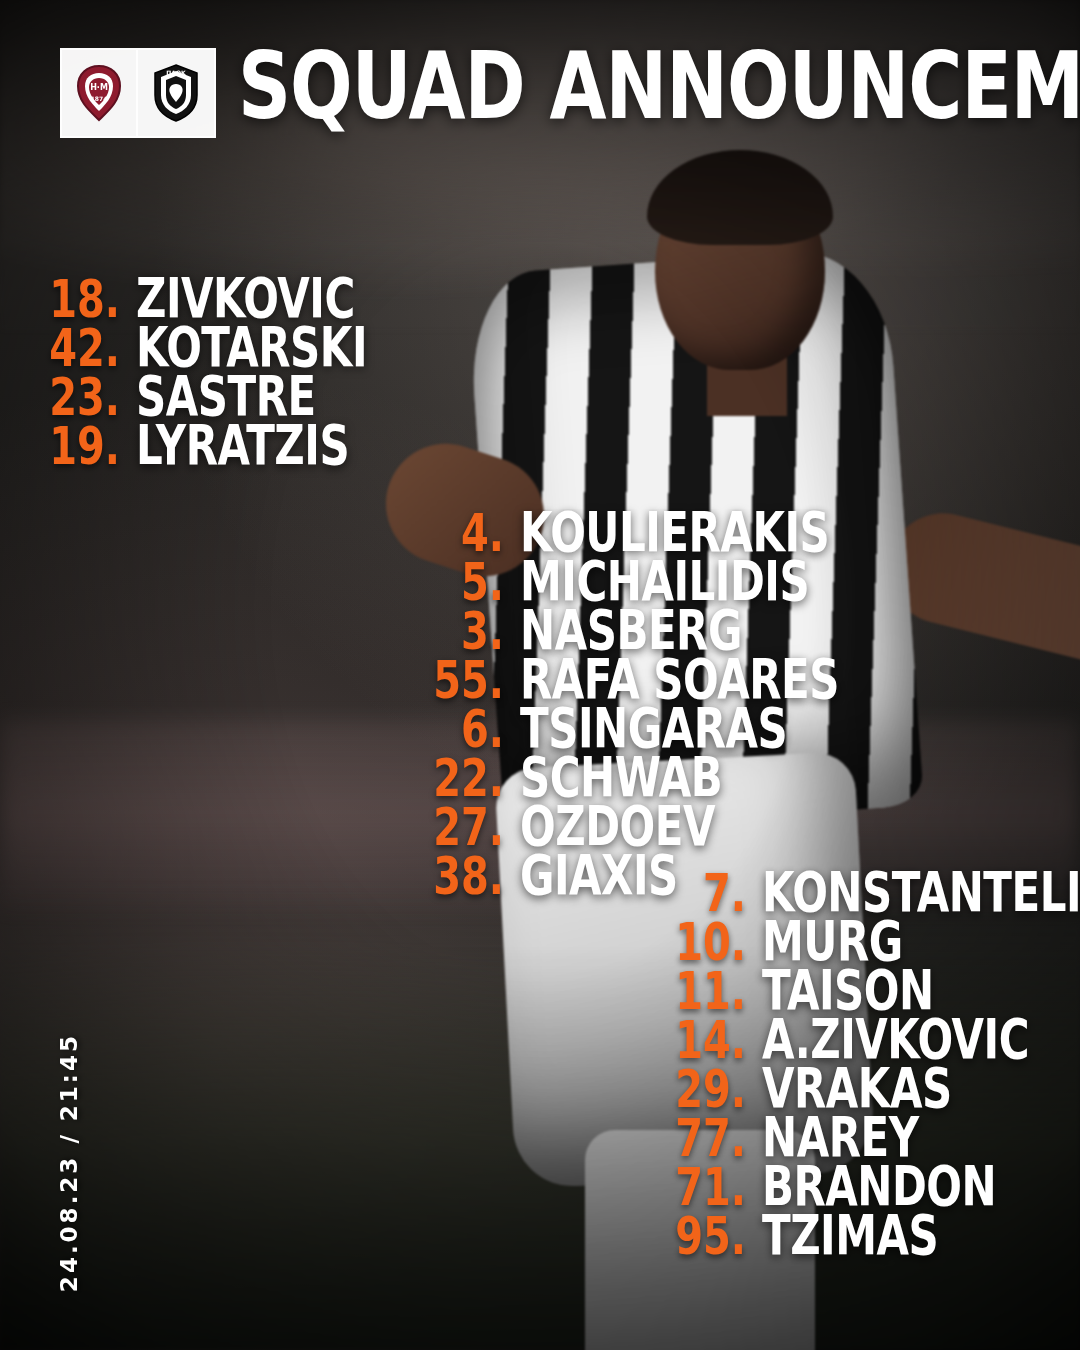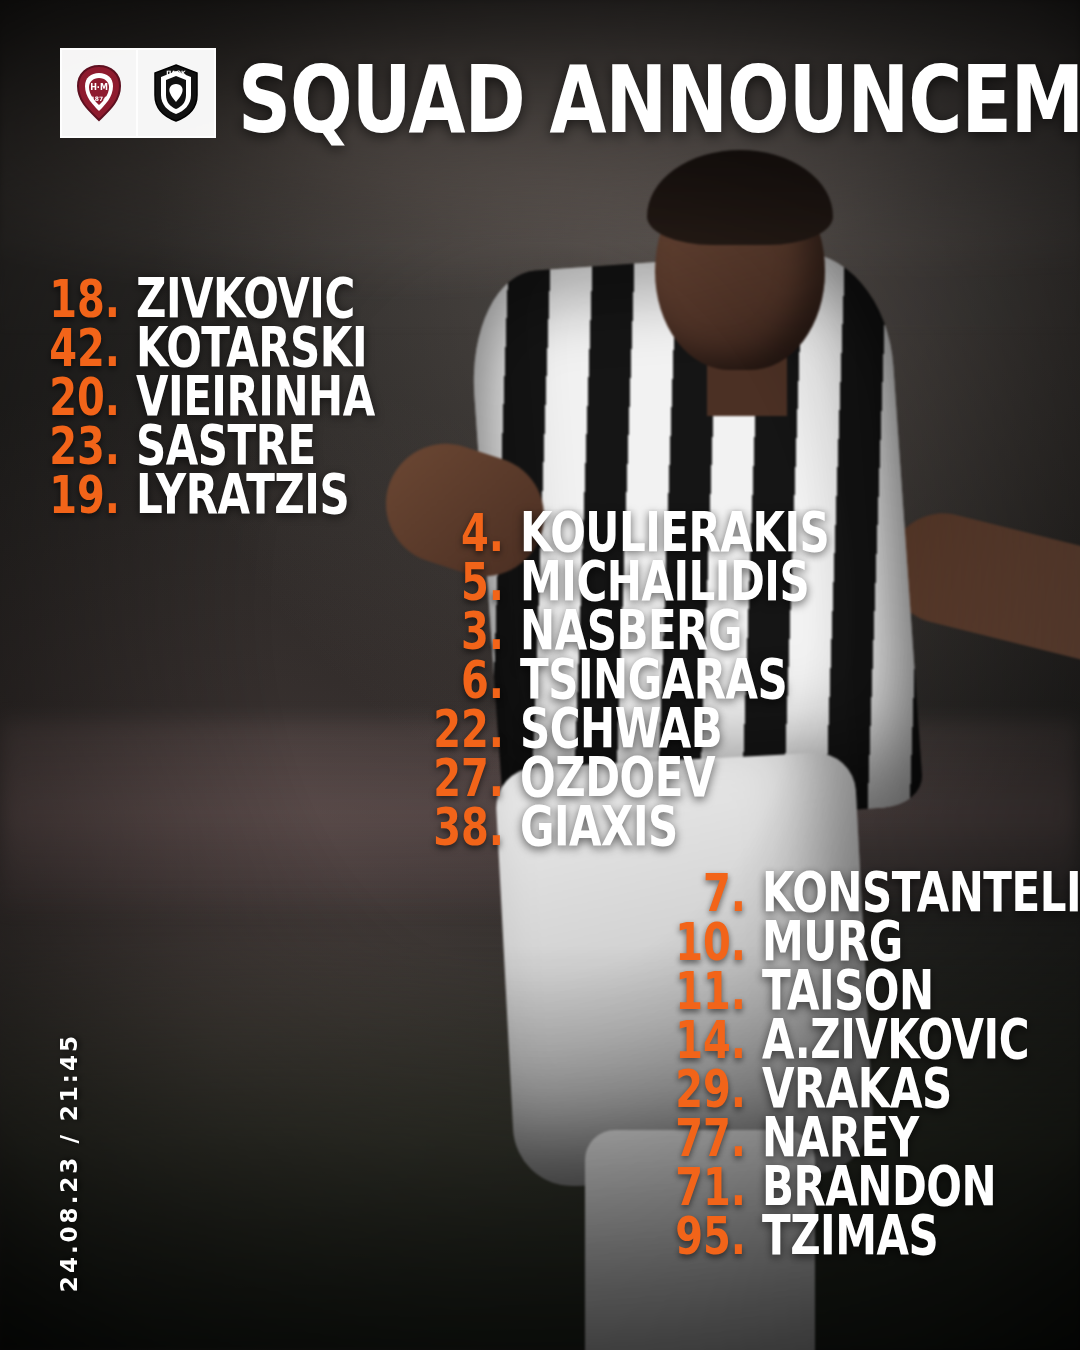--- a/index.html
+++ b/index.html
@@ -100,21 +100,21 @@
   .p-leg {
     position:absolute; left:330px; top:1010px; width:230px; height:250px;
     background:linear-gradient(175deg,#e2e2e2,#b4b4b4);
     border-radius:30px 30px 10px 10px;
   }
   .p-blur { position:absolute; inset:0; filter:blur(1.2px); }
 
   
   .header {
     position:absolute; top:48px; left:60px; right:40px;
-    display:flex; align-items:flex-end; gap:22px;
+    display:flex; align-items:flex-start; gap:22px;
   }
   .crest-pair { display:flex; align-items:center; gap:0; }
   .crest {
     width:78px; height:90px;
     border:2px solid rgba(255,255,255,0.85);
     display:flex; align-items:center; justify-content:center;
     background:rgba(255,255,255,0.96);
   }
   .crest.second { background:rgba(255,255,255,0.96); border-left:none; }
   .crest svg { display:block; }
@@ -233,24 +233,20 @@
   <div class="group goalkeepers-defenders">
     <div class="row">
       <span class="num">18.</span>
       <span class="name">ZIVKOVIC</span>
     </div>
     <div class="row">
       <span class="num">42.</span>
       <span class="name">KOTARSKI</span>
     </div>
     <div class="row">
-      <span class="num">20.</span>
-      <span class="name">VIEIRINHA</span>
-    </div>
-    <div class="row">
       <span class="num">23.</span>
       <span class="name">SASTRE</span>
     </div>
     <div class="row">
       <span class="num">19.</span>
       <span class="name">LYRATZIS</span>
     </div>
   </div>
 
   <div class="group midfielders">
@@ -260,20 +256,24 @@
     </div>
     <div class="row">
       <span class="num">5.</span>
       <span class="name">MICHAILIDIS</span>
     </div>
     <div class="row">
       <span class="num">3.</span>
       <span class="name">NASBERG</span>
     </div>
     <div class="row">
+      <span class="num">55.</span>
+      <span class="name">RAFA SOARES</span>
+    </div>
+    <div class="row">
       <span class="num">6.</span>
       <span class="name">TSINGARAS</span>
     </div>
     <div class="row">
       <span class="num">22.</span>
       <span class="name">SCHWAB</span>
     </div>
     <div class="row">
       <span class="num">27.</span>
       <span class="name">OZDOEV</span>

